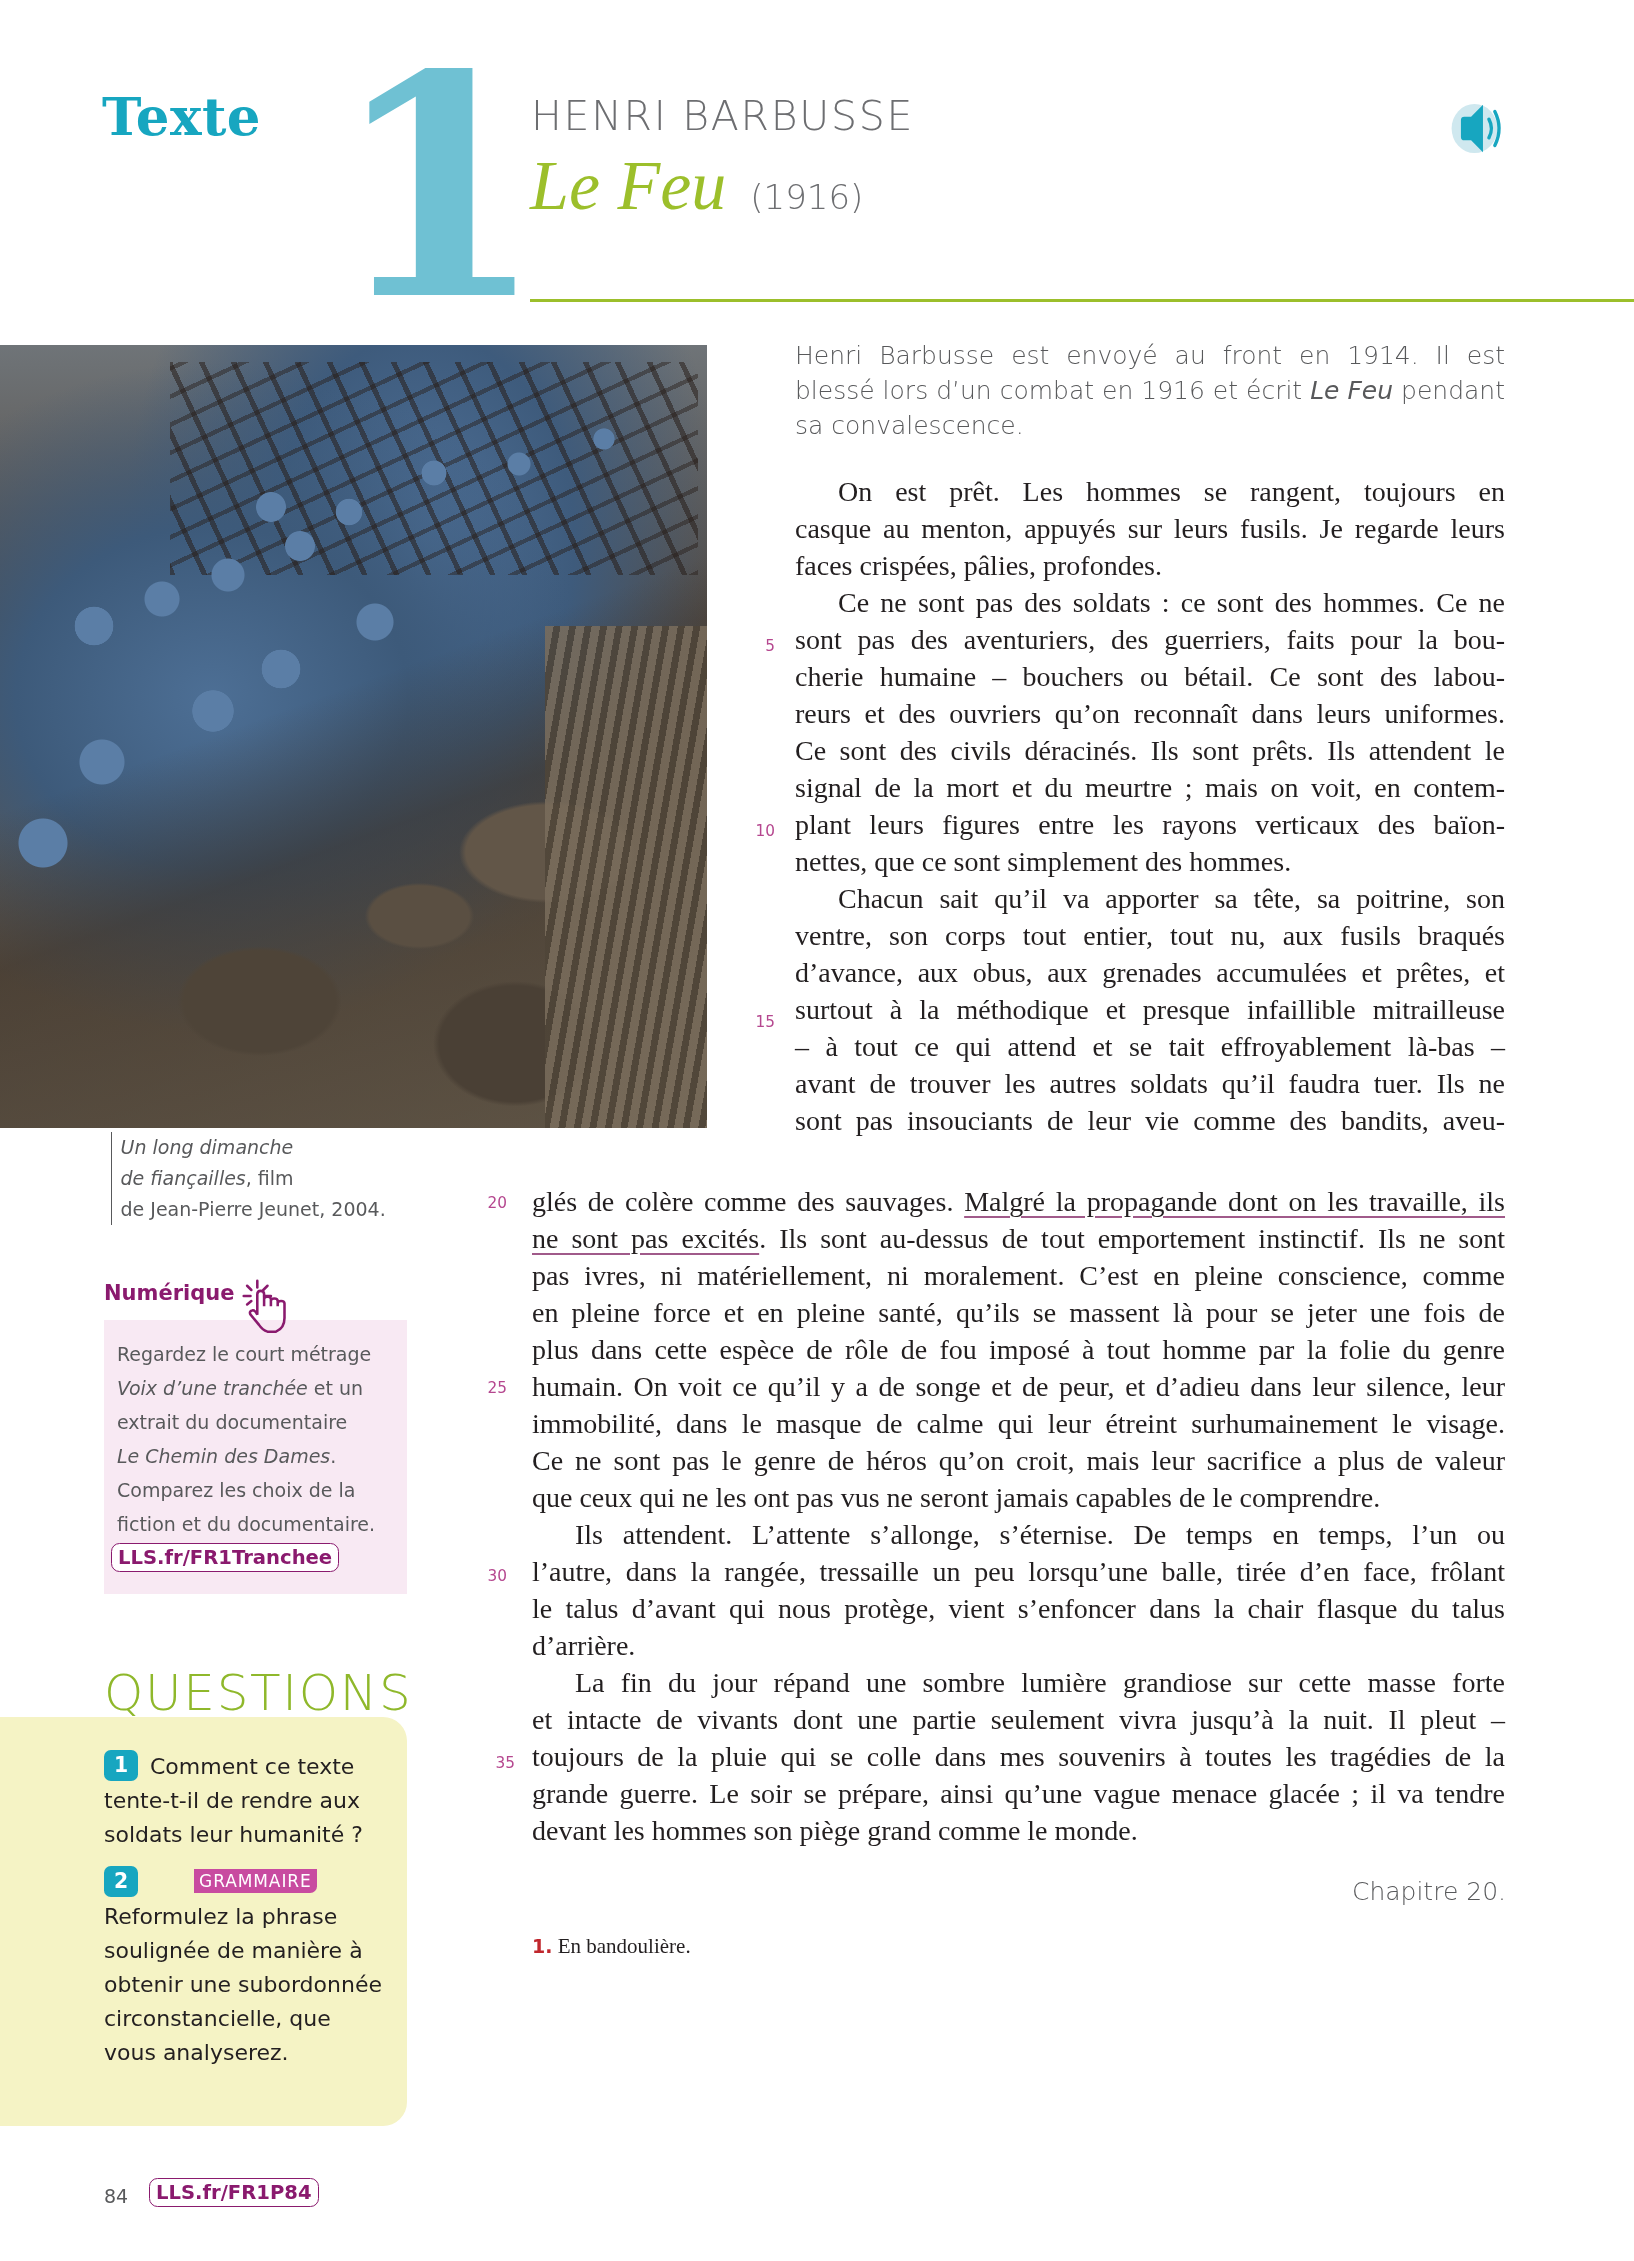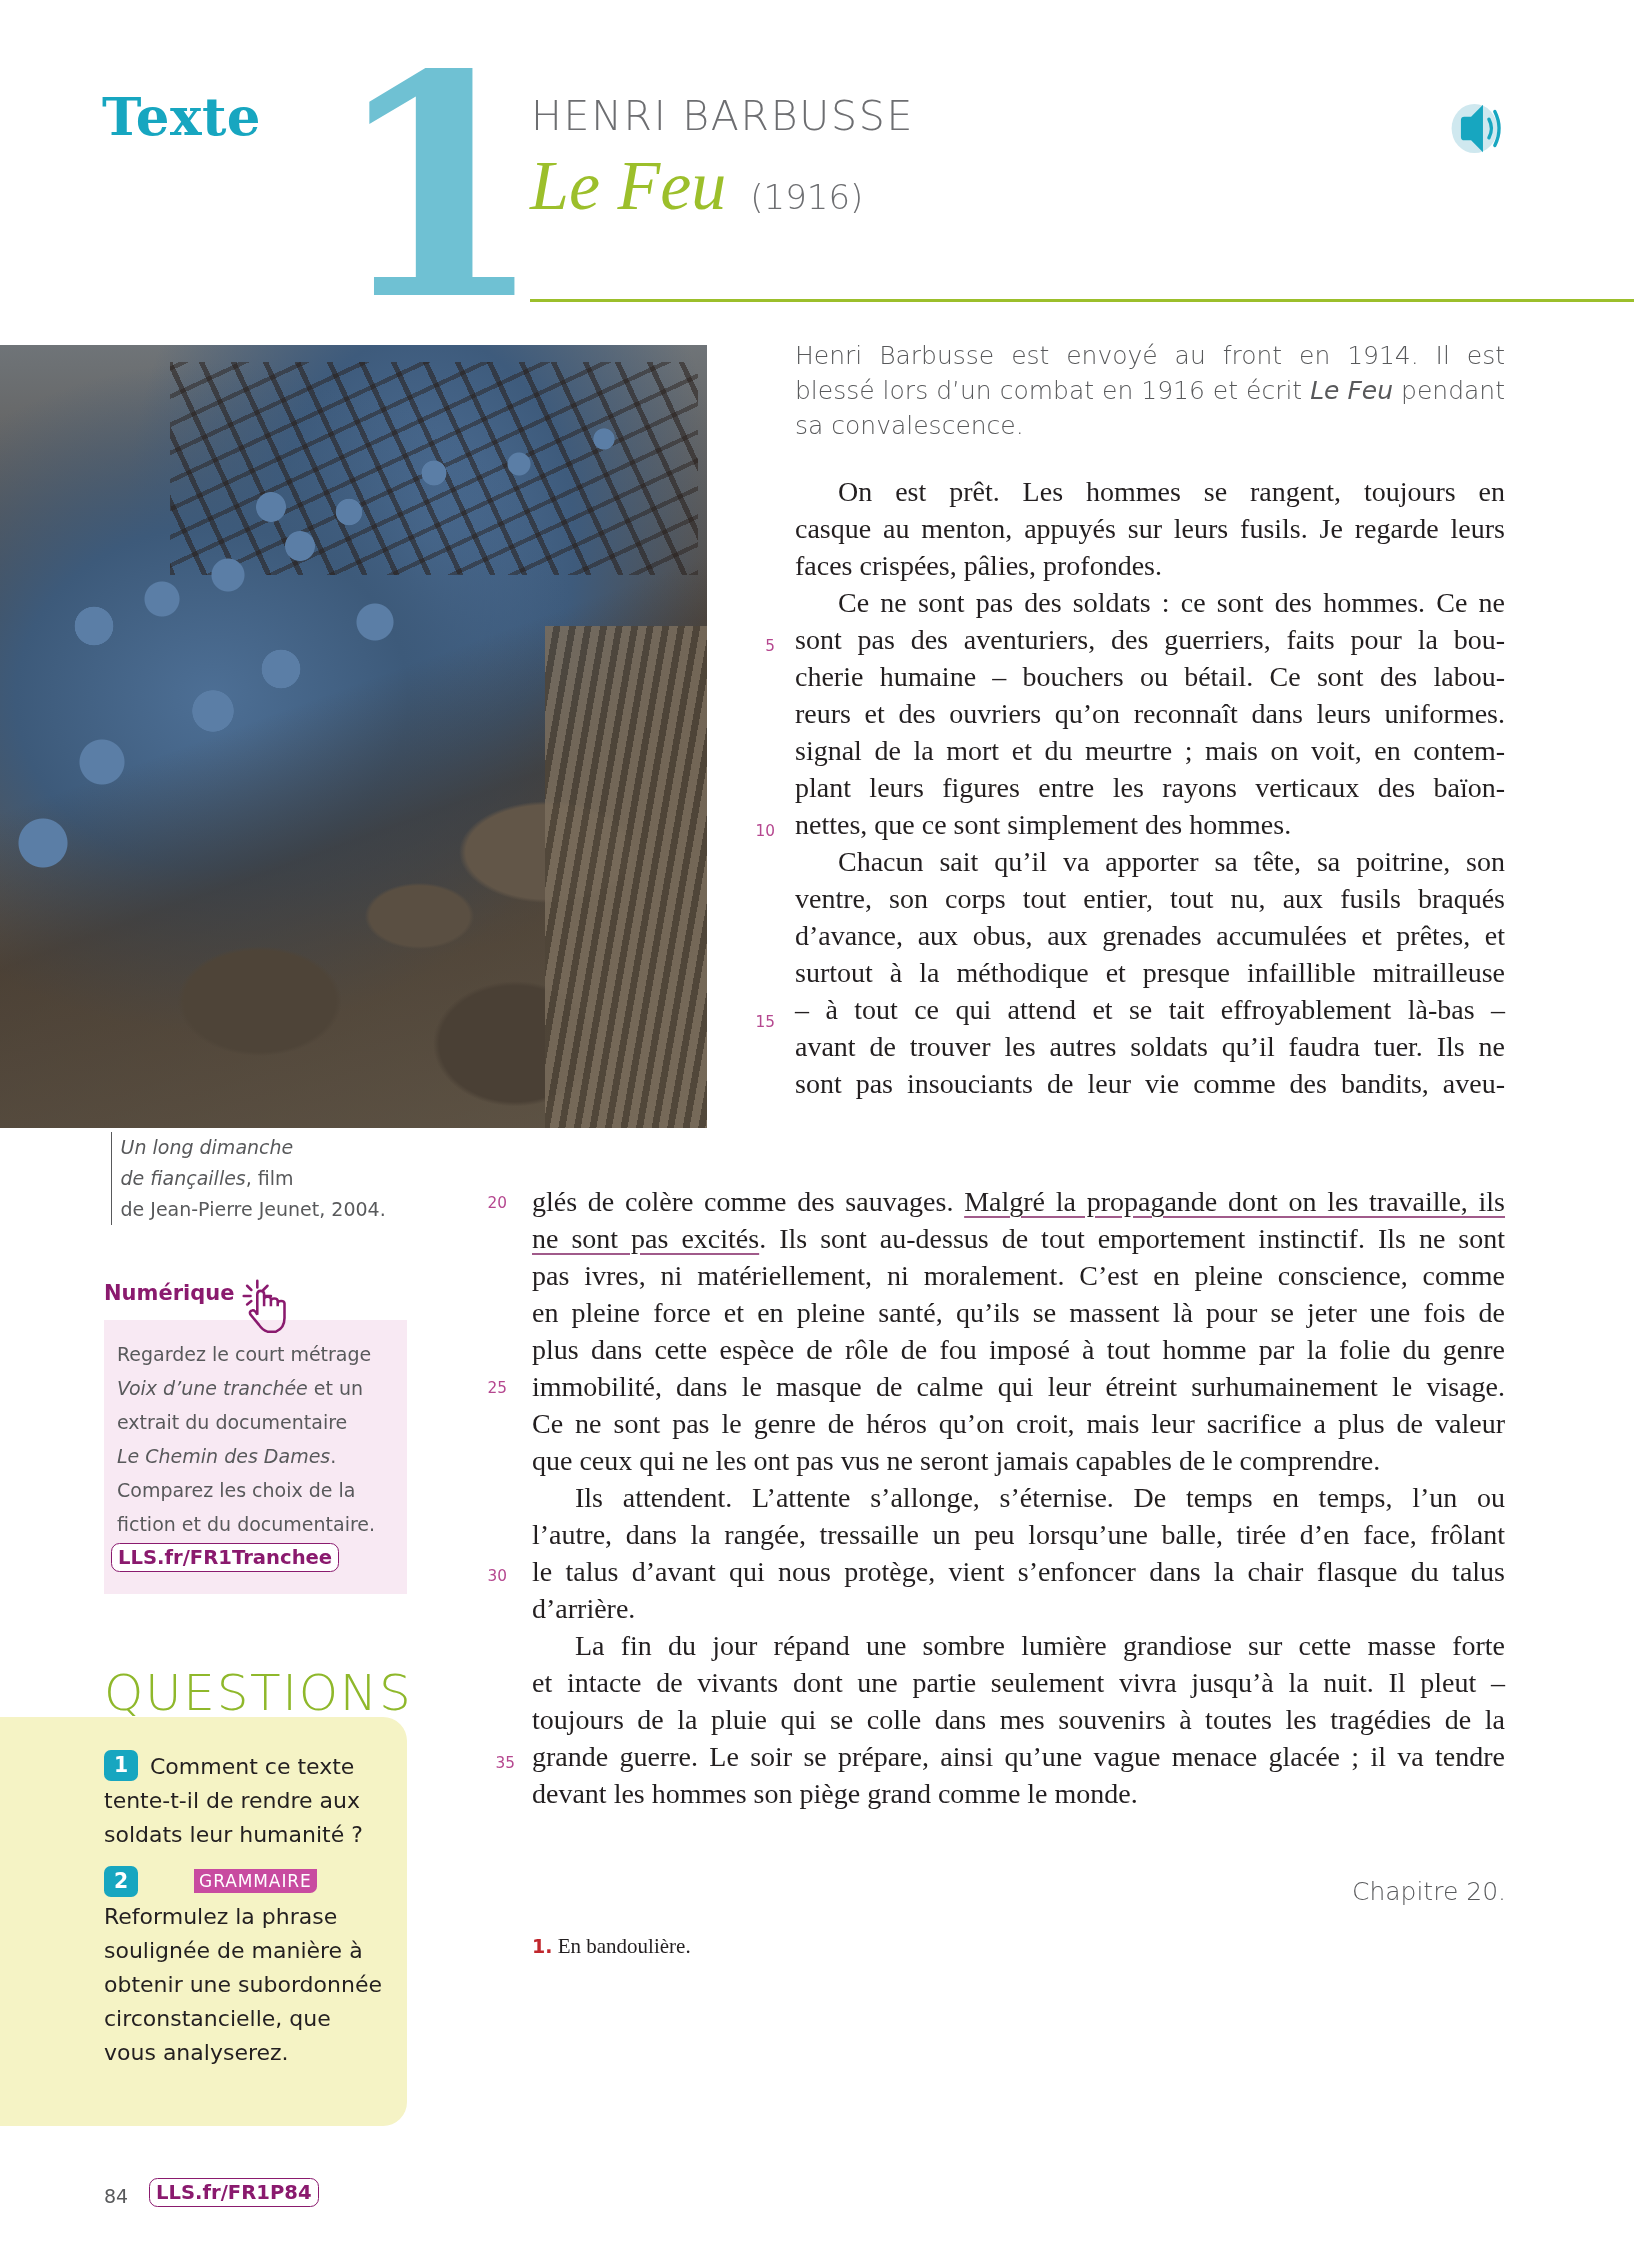--- a/index.html
+++ b/index.html
@@ -161,38 +161,40 @@
 </div>
 
 <div class="text-block block-narrow">
   <span class="ln indent">On est prêt. Les hommes se rangent, toujours en</span>
   <span class="ln">casque au menton, appuyés sur leurs fusils. Je regarde leurs</span>
   <span class="ln last">faces crispées, pâlies, profondes.</span>
   <span class="ln indent">Ce ne sont pas des soldats : ce sont des hommes. Ce ne</span>
   <span class="ln">sont pas des aventuriers, des guerriers, faits pour la bou-</span>
   <span class="ln">cherie humaine – bouchers ou bétail. Ce sont des labou-</span>
   <span class="ln">reurs et des ouvriers qu’on reconnaît dans leurs uniformes.</span>
+  <span class="ln">Ce sont des civils déracinés. Ils sont prêts. Ils attendent le</span>
   <span class="ln">signal de la mort et du meurtre ; mais on voit, en contem-</span>
   <span class="ln">plant leurs figures entre les rayons verticaux des baïon-</span>
   <span class="ln last">nettes, que ce sont simplement des hommes.</span>
   <span class="ln indent">Chacun sait qu’il va apporter sa tête, sa poitrine, son</span>
   <span class="ln">ventre, son corps tout entier, tout nu, aux fusils braqués</span>
   <span class="ln">d’avance, aux obus, aux grenades accumulées et prêtes, et</span>
   <span class="ln">surtout à la méthodique et presque infaillible mitrailleuse</span>
   <span class="ln">– à tout ce qui attend et se tait effroyablement là-bas –</span>
   <span class="ln">avant de trouver les autres soldats qu’il faudra tuer. Ils ne</span>
   <span class="ln">sont pas insouciants de leur vie comme des bandits, aveu-</span>
 </div>
 
 <div class="text-block block-wide">
   <span class="ln"><span>glés de colère comme des sauvages. </span><span class="underlined">Malgré la propagande dont on les travaille, ils</span></span>
   <span class="ln"><span class="underlined">ne sont pas excités</span><span>. Ils sont au-dessus de tout emportement instinctif. Ils ne sont</span></span>
   <span class="ln">pas ivres, ni matériellement, ni moralement. C’est en pleine conscience, comme</span>
   <span class="ln">en pleine force et en pleine santé, qu’ils se massent là pour se jeter une fois de</span>
   <span class="ln">plus dans cette espèce de rôle de fou imposé à tout homme par la folie du genre</span>
+  <span class="ln">humain. On voit ce qu’il y a de songe et de peur, et d’adieu dans leur silence, leur</span>
   <span class="ln">immobilité, dans le masque de calme qui leur étreint surhumainement le visage.</span>
   <span class="ln">Ce ne sont pas le genre de héros qu’on croit, mais leur sacrifice a plus de valeur</span>
   <span class="ln last">que ceux qui ne les ont pas vus ne seront jamais capables de le comprendre.</span>
   <span class="ln indent">Ils attendent. L’attente s’allonge, s’éternise. De temps en temps, l’un ou</span>
   <span class="ln">l’autre, dans la rangée, tressaille un peu lorsqu’une balle, tirée d’en face, frôlant</span>
   <span class="ln">le talus d’avant qui nous protège, vient s’enfoncer dans la chair flasque du talus</span>
   <span class="ln last">d’arrière.</span>
   <span class="ln indent">La fin du jour répand une sombre lumière grandiose sur cette masse forte</span>
   <span class="ln">et intacte de vivants dont une partie seulement vivra jusqu’à la nuit. Il pleut –</span>
   <span class="ln">toujours de la pluie qui se colle dans mes souvenirs à toutes les tragédies de la</span>

